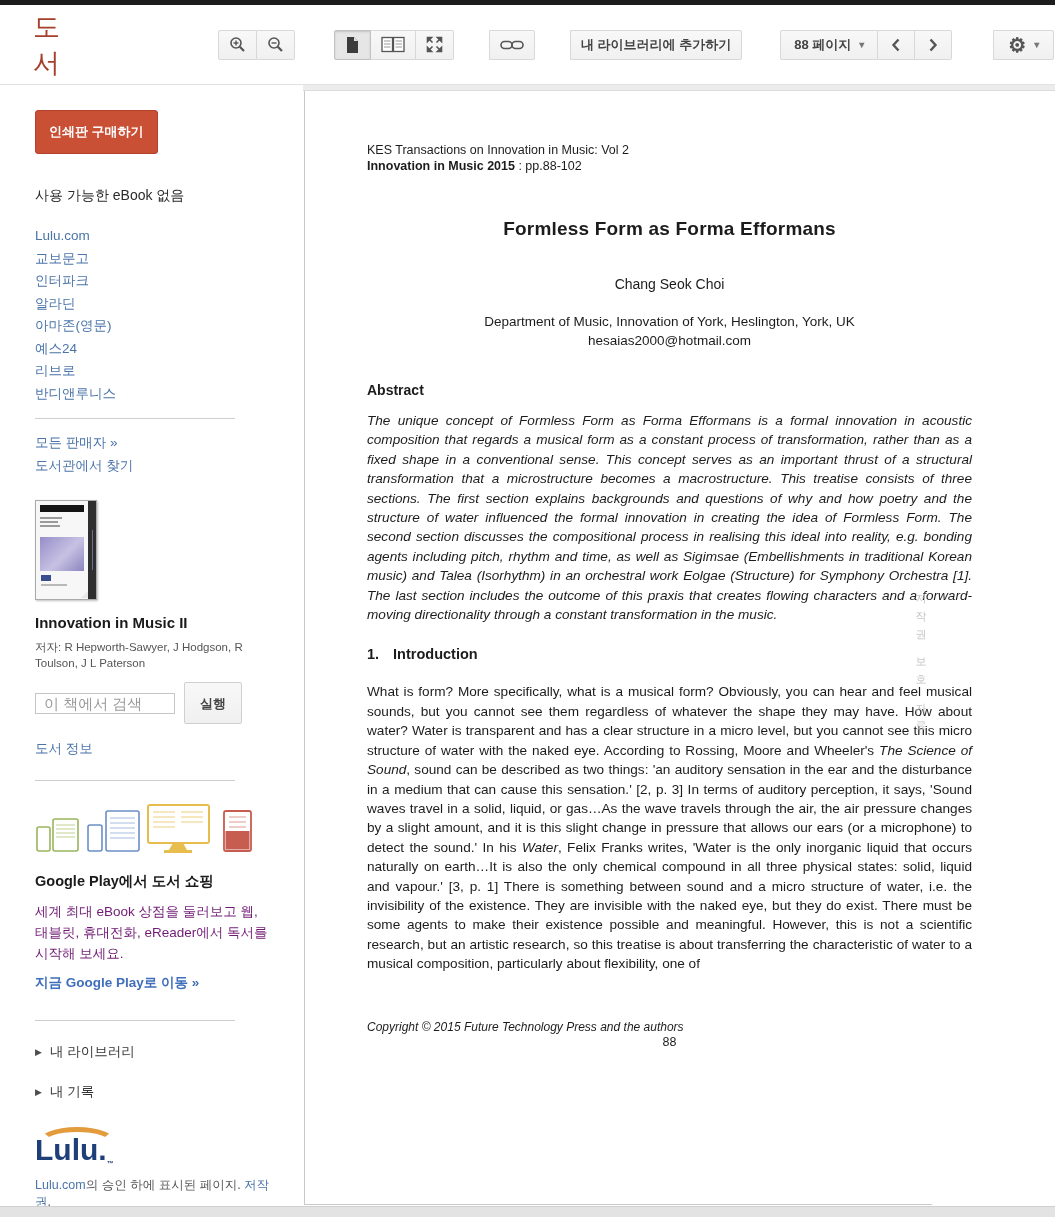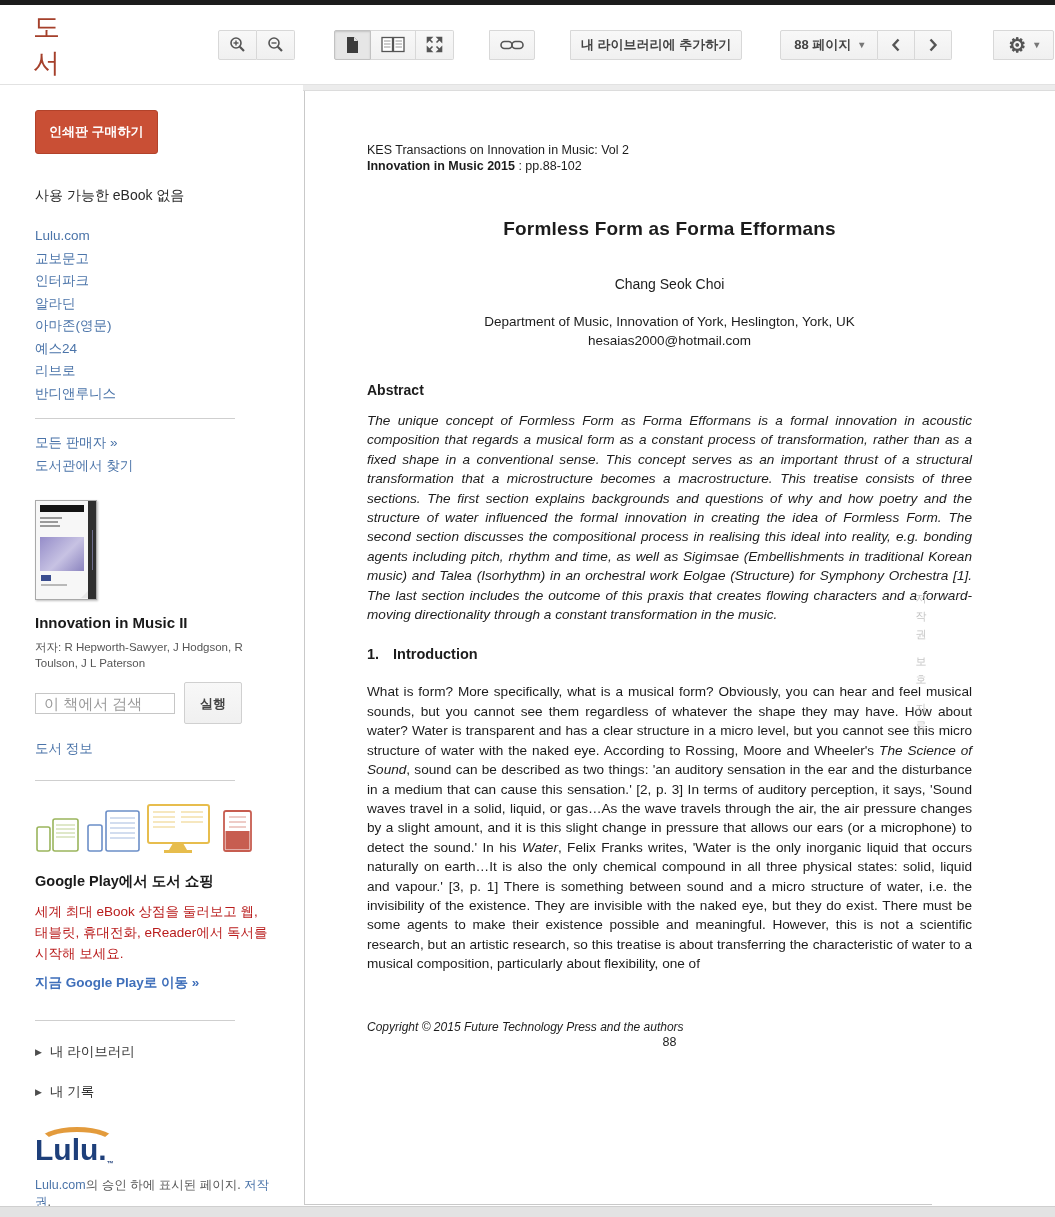--- a/index.html
+++ b/index.html
@@ -65,21 +65,21 @@
   .book-title { margin-top:14px; font-size:15px; font-weight:bold; color:#1a1a1a; }
   .authors { margin-top:8px; font-size:11.5px; color:#555; width:232px; line-height:16px; }
   .search-row { margin-top:11px; display:flex; align-items:center; }
   .search-input { width:140px; height:21px; border:1px solid #c6c6c6; padding:0 8px; font-size:15px; color:#ef4444; font-family:"Liberation Sans",sans-serif; }
   .search-input::placeholder { color:#9a9a9a; }
   .run-btn { margin-left:9px; height:42px; padding:12px 15px; background:linear-gradient(#f8f8f8,#f0f0f0); border:1px solid #d0d0d0; border-radius:2px; font-size:13px; font-weight:bold; color:#444; cursor:pointer; }
   .book-info { display:inline-block; margin-top:16px; }
 
   .devices { margin-top:16px; }
   .gplay-head { margin-top:13px; font-size:14.5px; font-weight:bold; color:#1a1a1a; }
-  .gplay-desc { margin-top:10px; font-size:13.5px; color:#b91c1c; width:238px; line-height:21px; }
+  .gplay-desc { margin-top:10px; font-size:13.5px; color:#701a75; width:238px; line-height:21px; }
   .gplay-link { display:inline-block; margin-top:10px; font-size:13.5px; font-weight:bold; color:#3f6fba; text-decoration:none; cursor:pointer; }
 
   .expander { margin-top:22px; display:flex; align-items:center; cursor:pointer; }
   .expander .tri { font-size:9px; color:#4d4d4d; margin-right:8px; }
   .expander .lbl { font-size:13.5px; color:#333; }
 
   .lulu { margin-top:26px; width:110px; position:relative; }
   .lulu .arc { width:80px; height:16px; border:solid transparent; border-width:5px 6px 0 6px; border-top-color:#e39b3c; border-radius:50% / 100% 100% 0 0; margin-left:2px; }
   .lulu .word { margin-top:-10px; font-size:30px; font-weight:bold; color:#1e3f7a; letter-spacing:0; }
   .lulu .tm { font-size:7px; color:#1e3f7a; vertical-align:bottom; }

